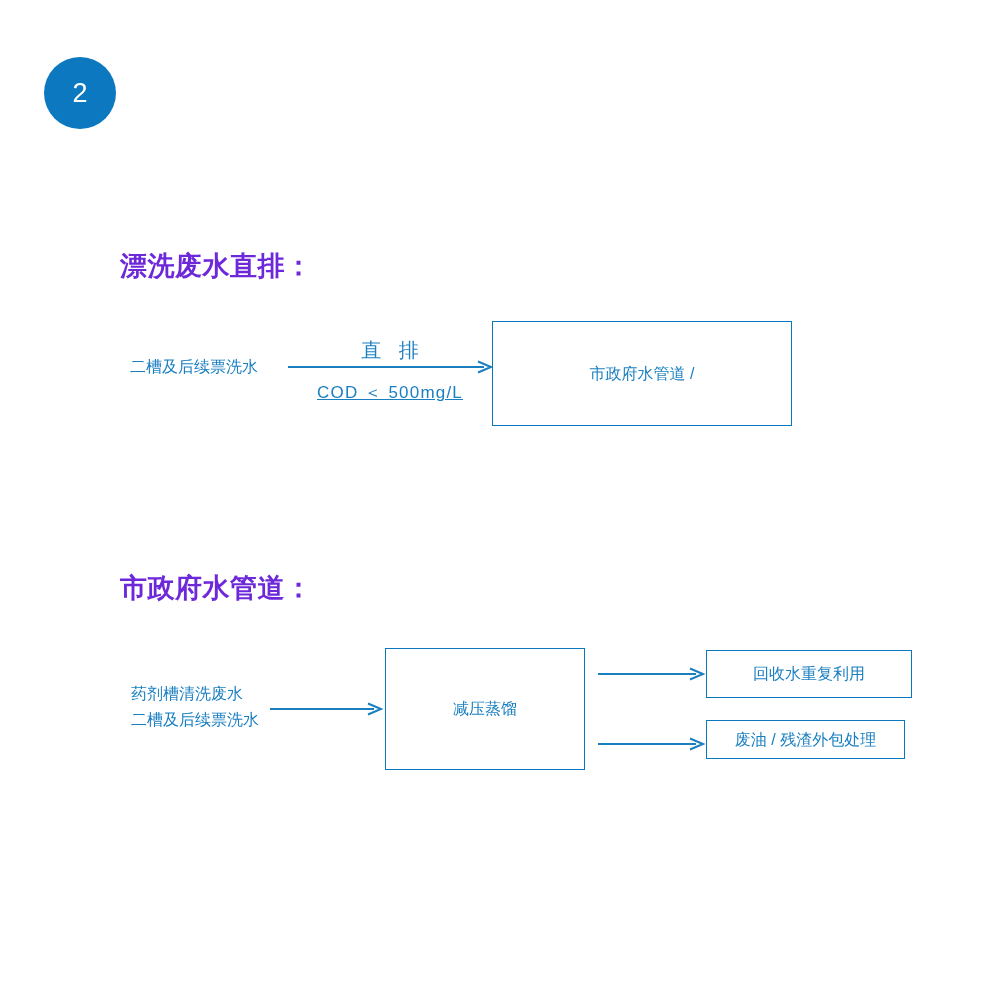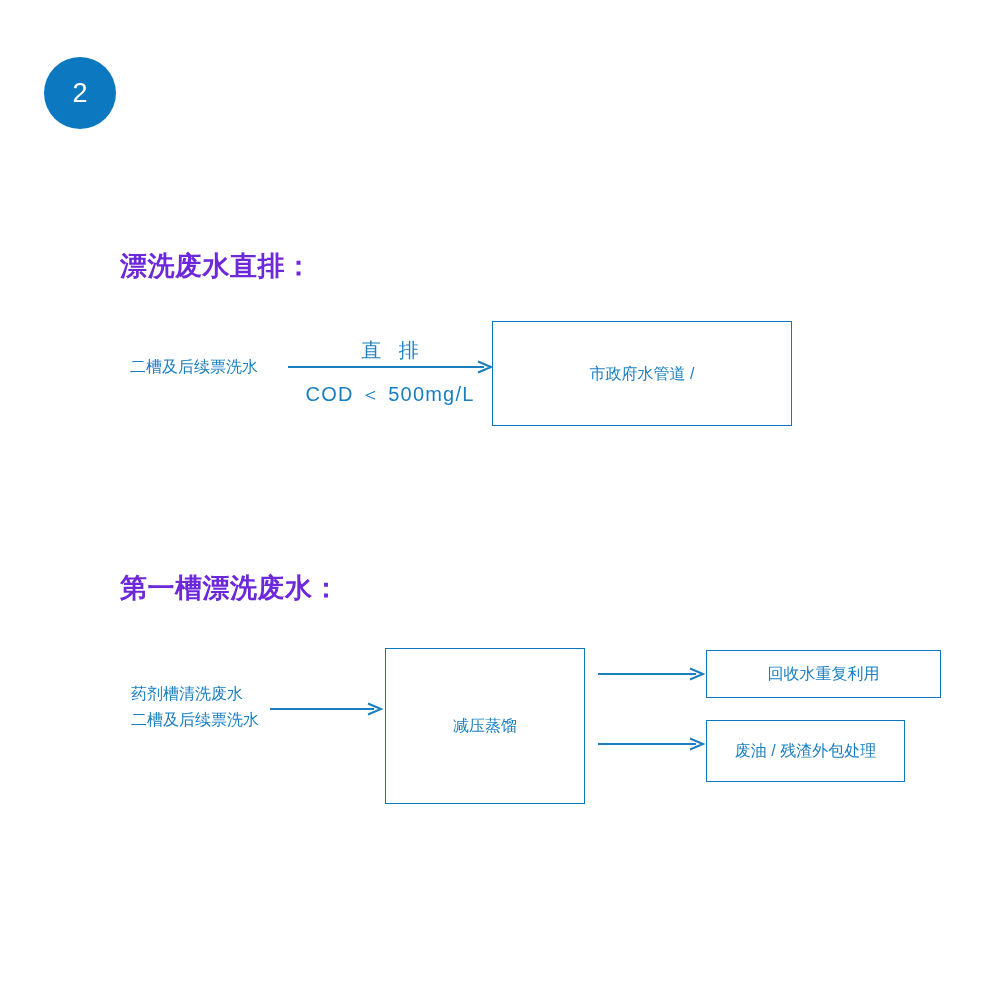--- a/index.html
+++ b/index.html
@@ -93,22 +93,23 @@
     top: 337px;
     width: 204px;
     font-size: 20px;
     letter-spacing: 6px;
     text-indent: 6px;
   }
   #label-cod {
     left: 278px;
     top: 381px;
     width: 224px;
-    font-size: 20px;
+    font-size: 17px;
     letter-spacing: 1.2px;
+    text-decoration: underline;
   }
 
   
   #source-label-1 {
     left: 130px;
     top: 354px;
   }
   #box-municipal {
     left: 492px;
     top: 321px;
@@ -120,33 +121,33 @@
   
   #source-label-2 {
     left: 124px;
     top: 681px;
     margin-left: 7px;
   }
   #box-vacuum-distillation {
     left: 385px;
     top: 648px;
     width: 200px;
-    height: 156px;
+    height: 122px;
   }
   #box-recycle-water {
     left: 706px;
     top: 650px;
-    width: 235px;
+    width: 206px;
     height: 48px;
   }
   #box-waste-oil {
     left: 706px;
     top: 720px;
     width: 199px;
-    height: 62px;
+    height: 39px;
   }
 </style>
 </head>
 <body>
 
 <div class="step-badge">
   <span>2</span>
 </div>
 
 <div class="section-heading" id="heading-1">漂洗废水直排：</div>
@@ -161,21 +162,21 @@
     <polyline points="190,0.5 203,6 190,11.5" fill="none" stroke="#1a7fc1" stroke-width="2"></polyline>
   </svg>
 </div>
 
 <div class="arrow-label" id="label-cod">COD ＜ 500mg/L</div>
 
 <div class="flow-box" id="box-municipal">
   <span>市政府水管道 /</span>
 </div>
 
-<div class="section-heading" id="heading-2">第一槽漂洗废水：</div>
+<div class="section-heading" id="heading-2">市政府水管道：</div>
 
 <div class="flow-text" id="source-label-2">
   <div>药剂槽清洗废水</div>
   <div>二槽及后续票洗水</div>
 </div>
 
 <div class="arrow" style="left:270px; top:703px; width:112px;">
   <svg width="112" height="12" viewBox="0 0 112 12">
     <line x1="0" y1="6" x2="104" y2="6" stroke="#1a7fc1" stroke-width="2"></line>
     <polyline points="98,0.5 111,6 98,11.5" fill="none" stroke="#1a7fc1" stroke-width="2"></polyline>

